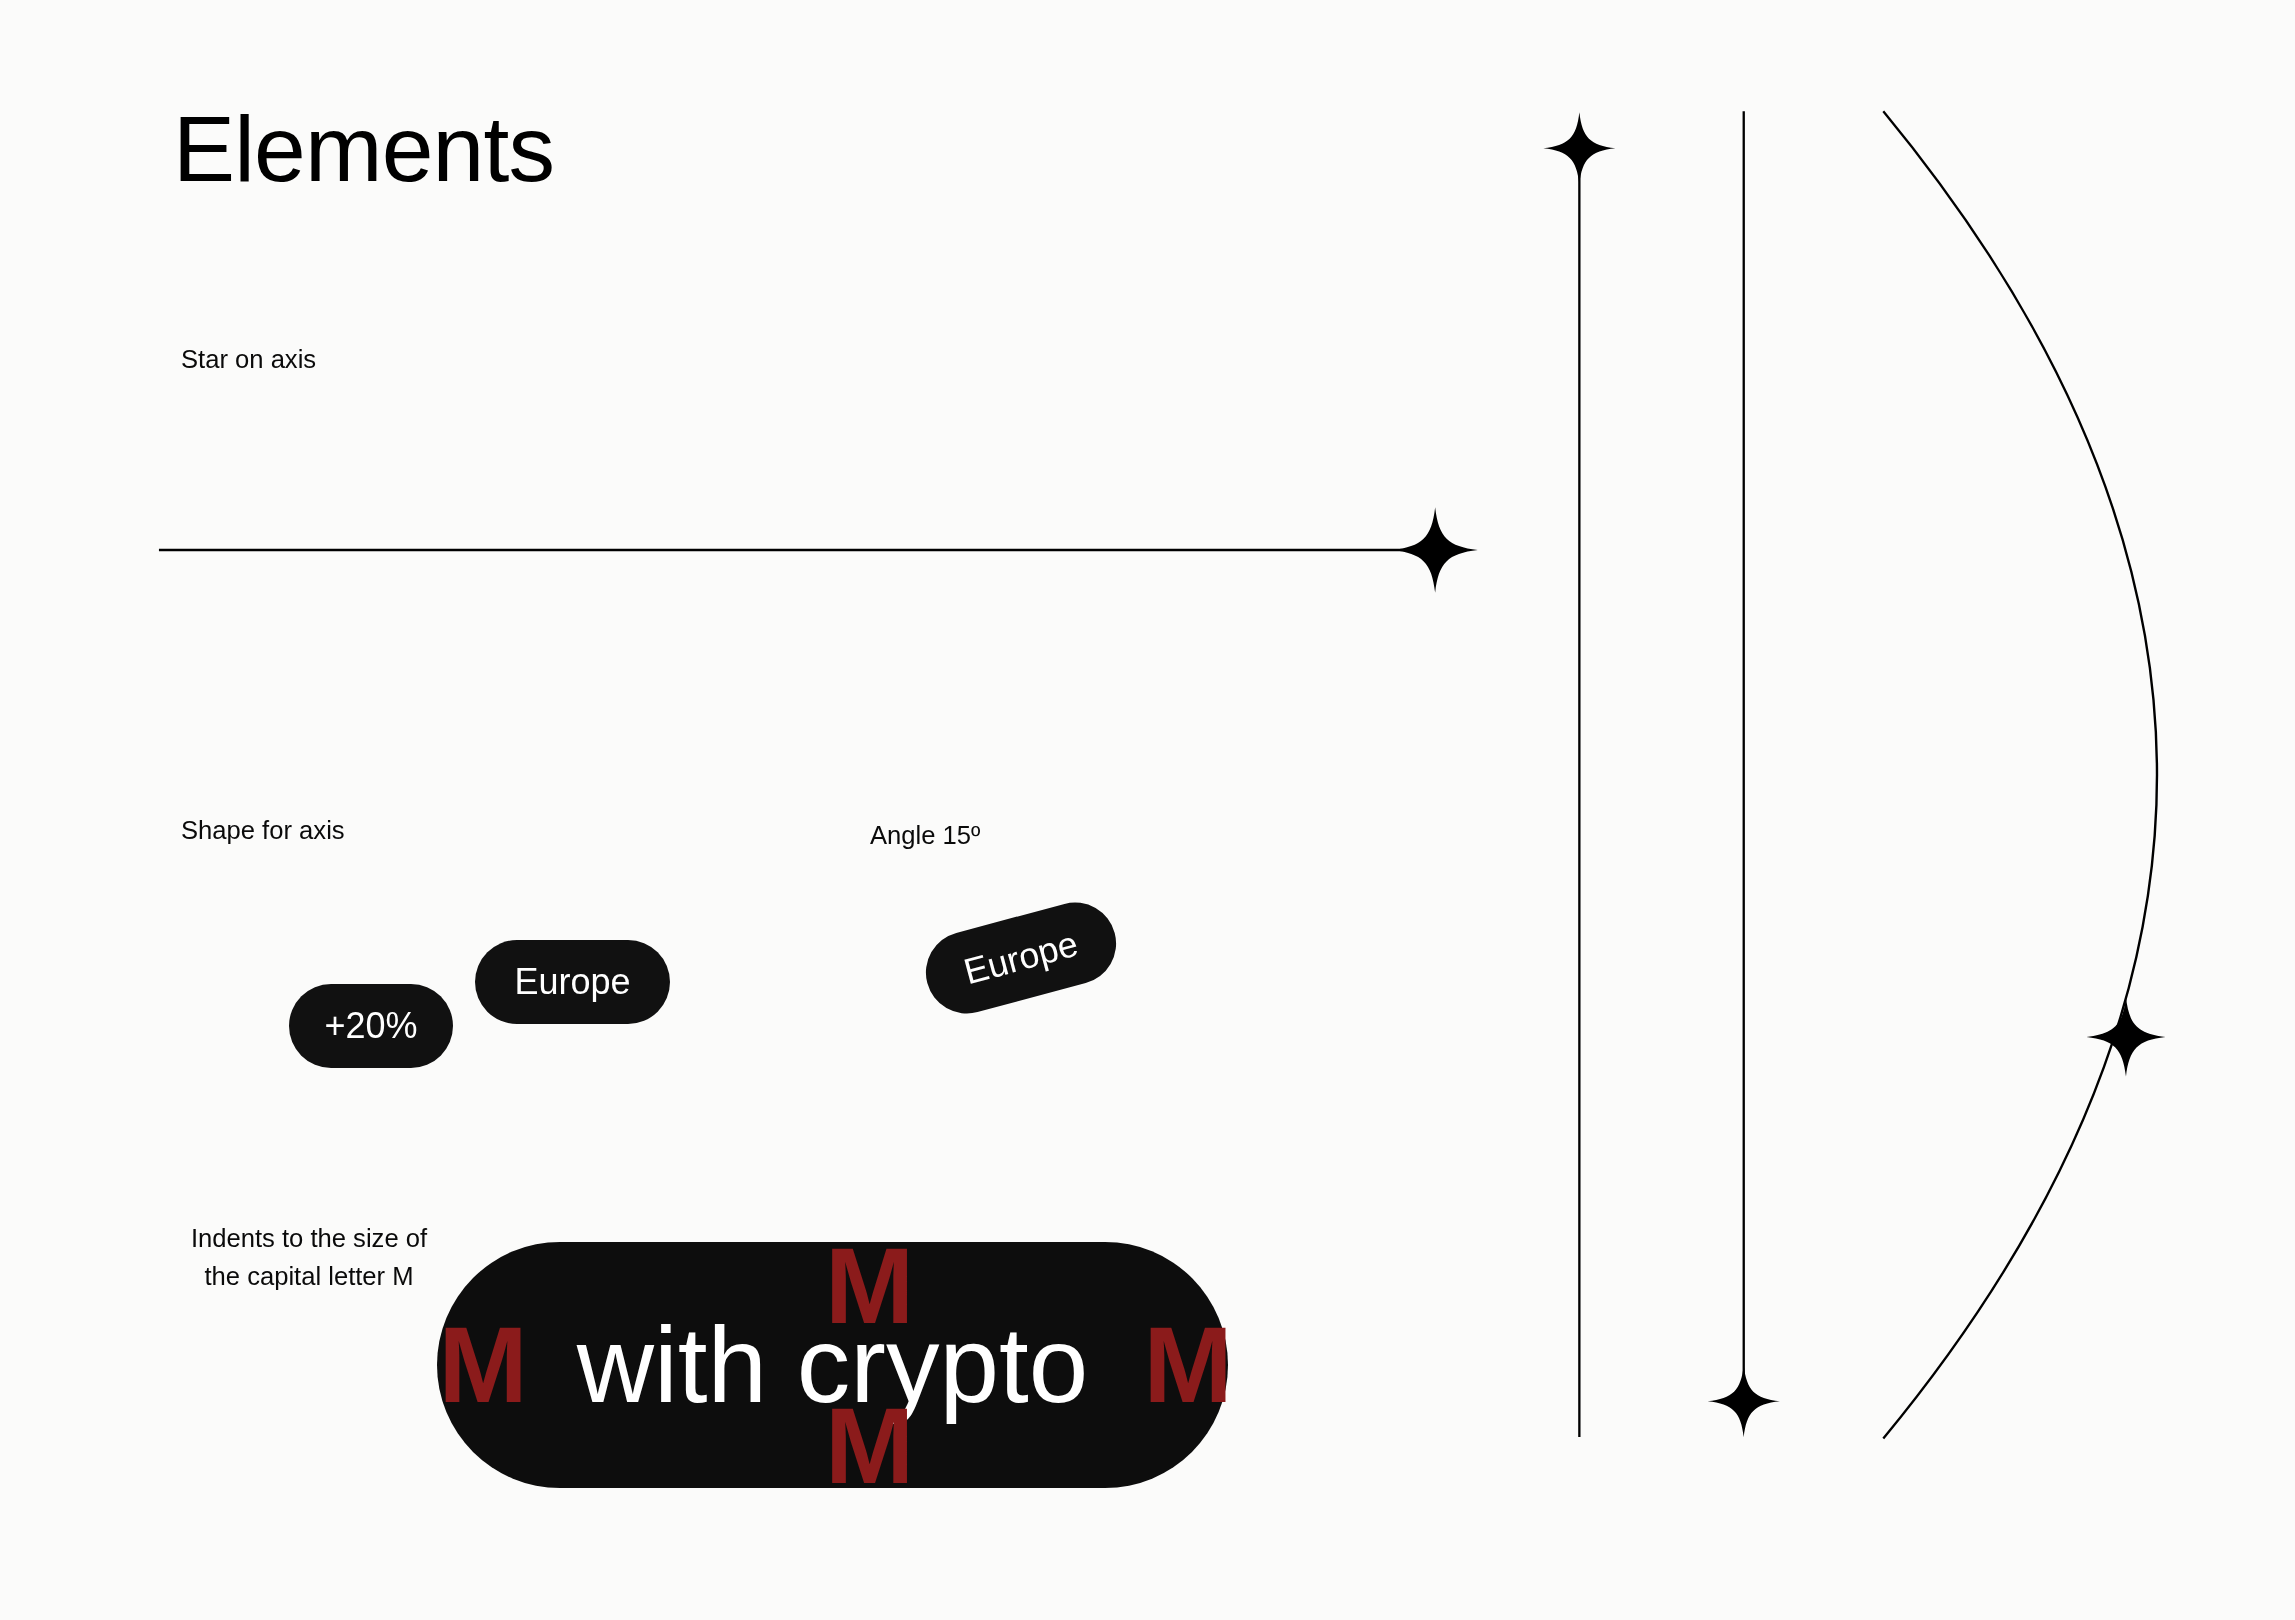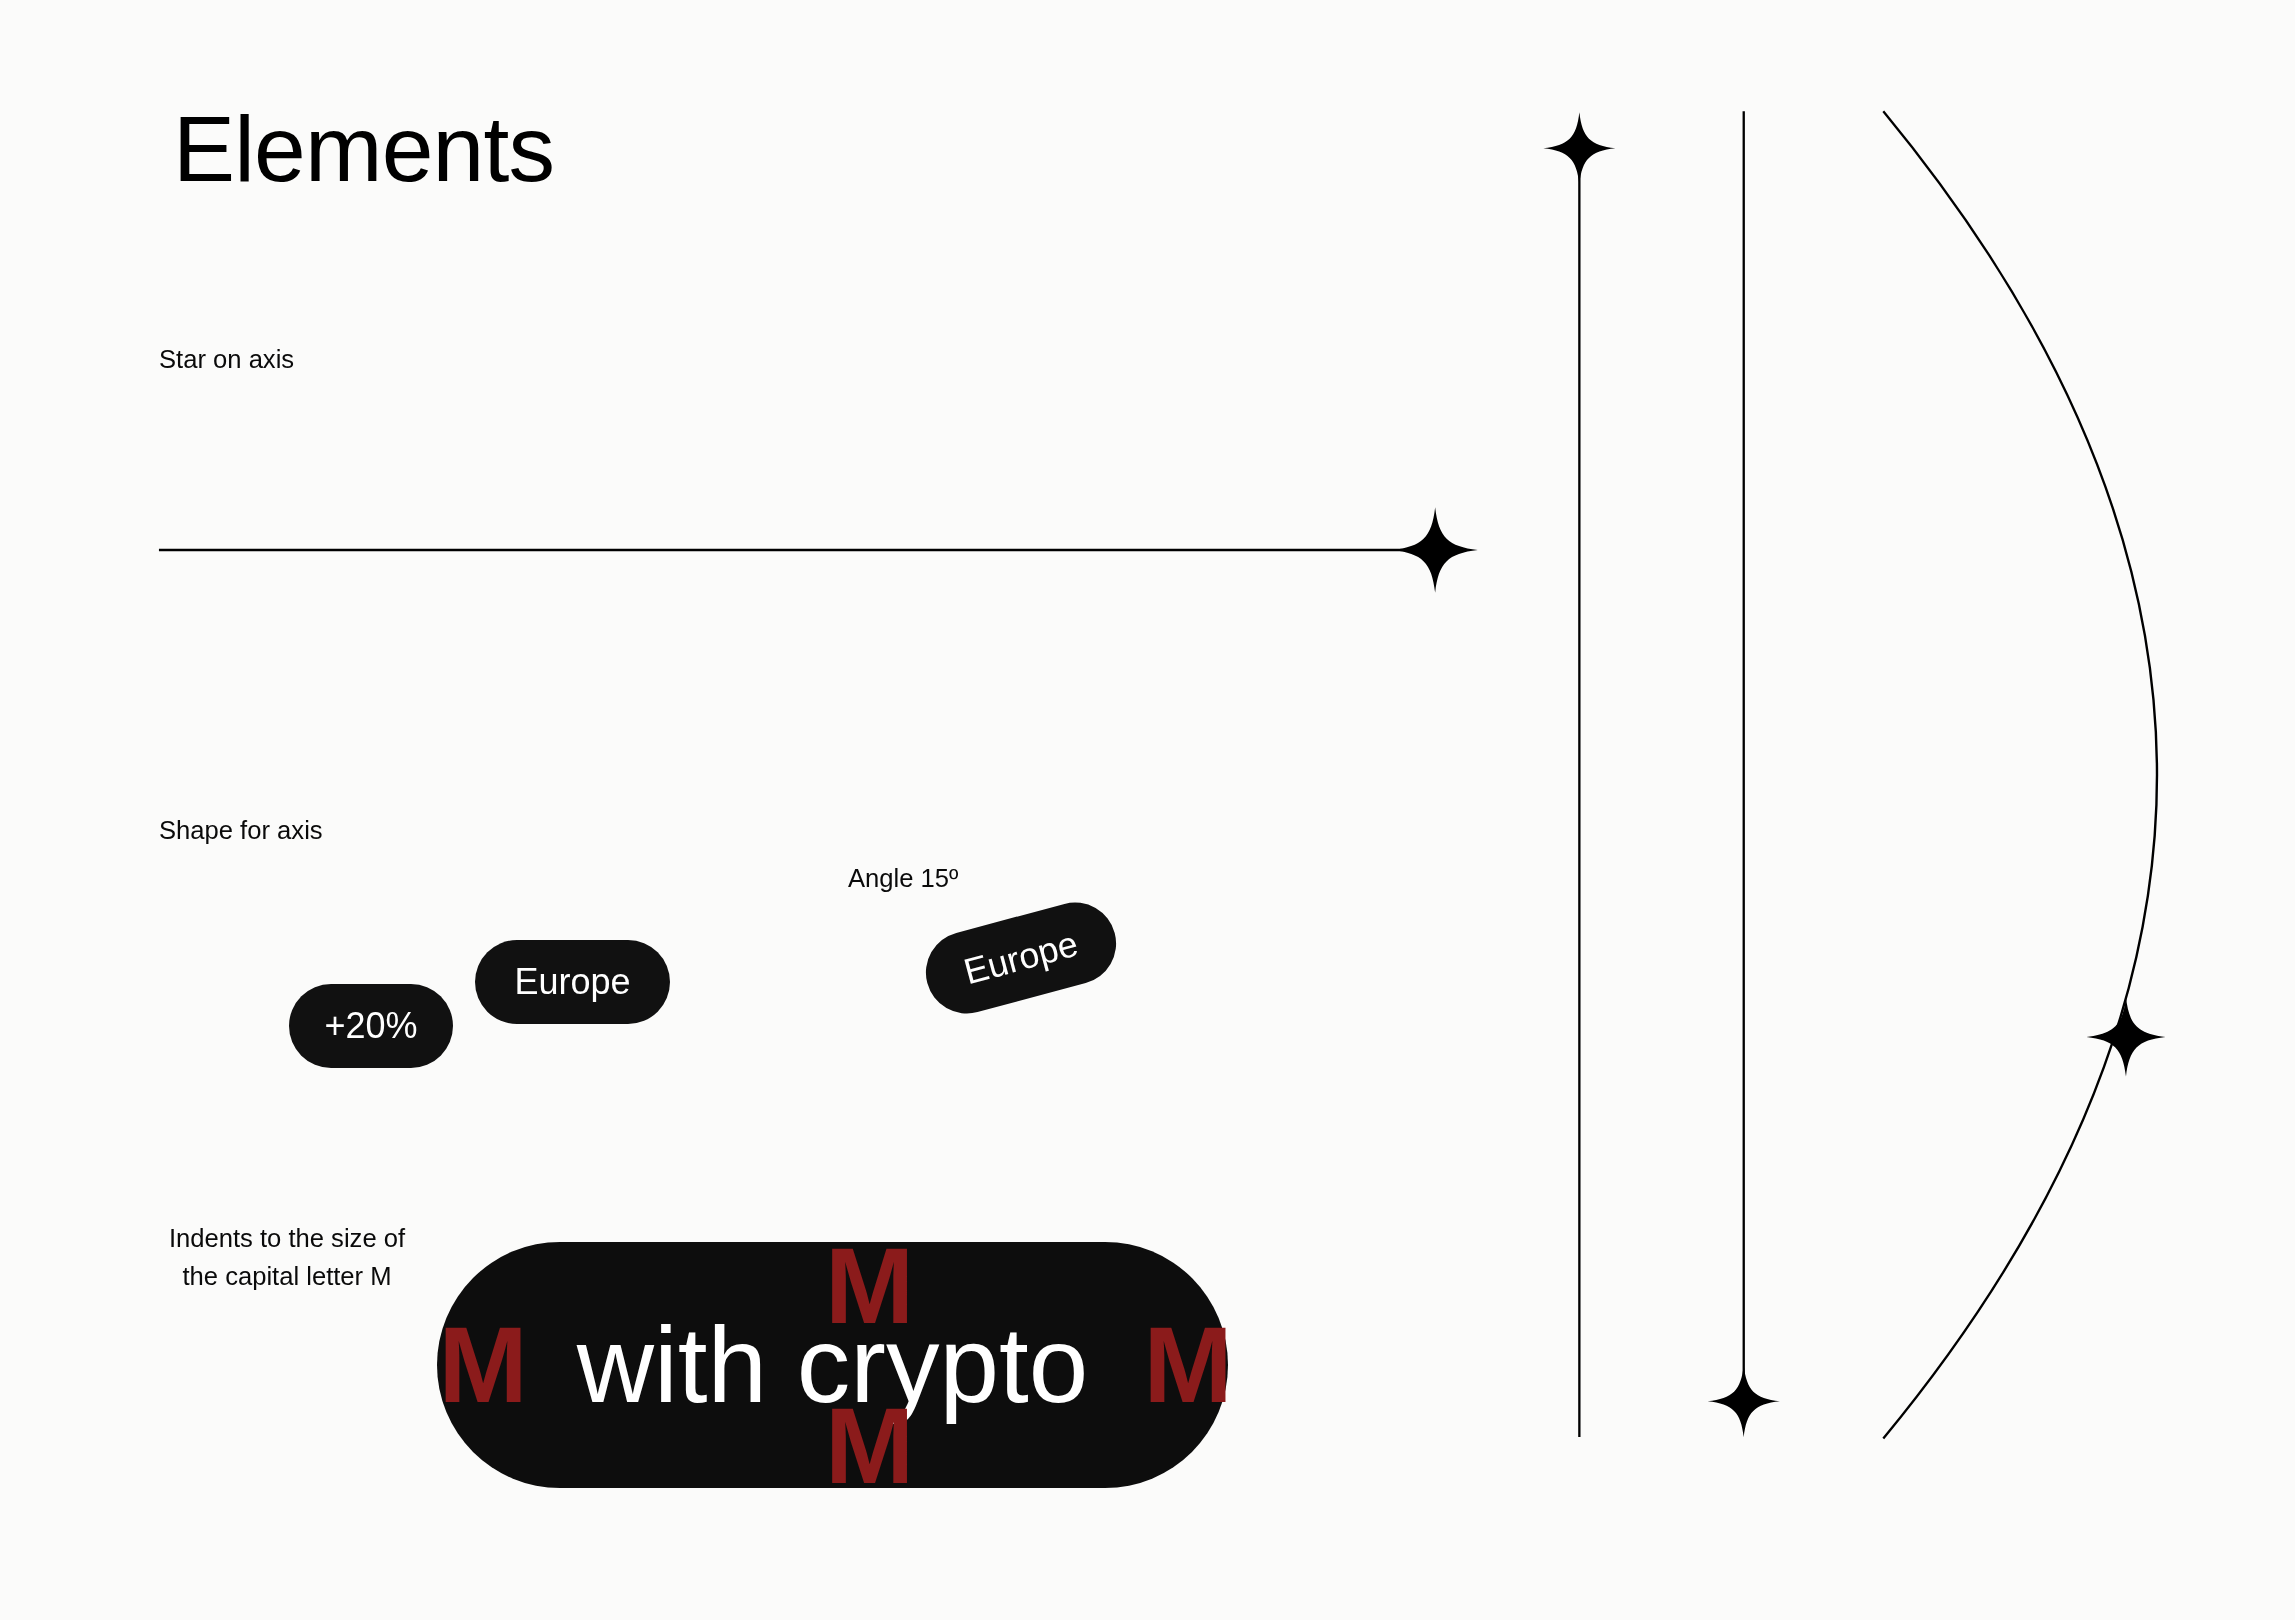--- a/index.html
+++ b/index.html
@@ -24,24 +24,25 @@
     font-weight: 500;
     letter-spacing: -0.8px;
     color: #000;
   }
   .label {
     position: absolute;
     font-size: 25.6px;
     font-weight: 400;
     color: #0a0a0a;
     line-height: 1.5;
+    margin-left: 22px;
   }
   .label-star   { left: 159px; top: 340px; }
   .label-shape  { left: 159px; top: 811px; }
-  .label-angle  { left: 848px; top: 859px; }
+  .label-angle  { left: 848px; top: 816px; }
   .label-indents{ left: 159px; top: 1219px; width: 256px; text-align: center; }
   .pill {
     position: absolute;
     background: #111;
     color: #fff;
     border-radius: 775px;
     display: flex;
     align-items: center;
     justify-content: center;
     font-size: 36px;

